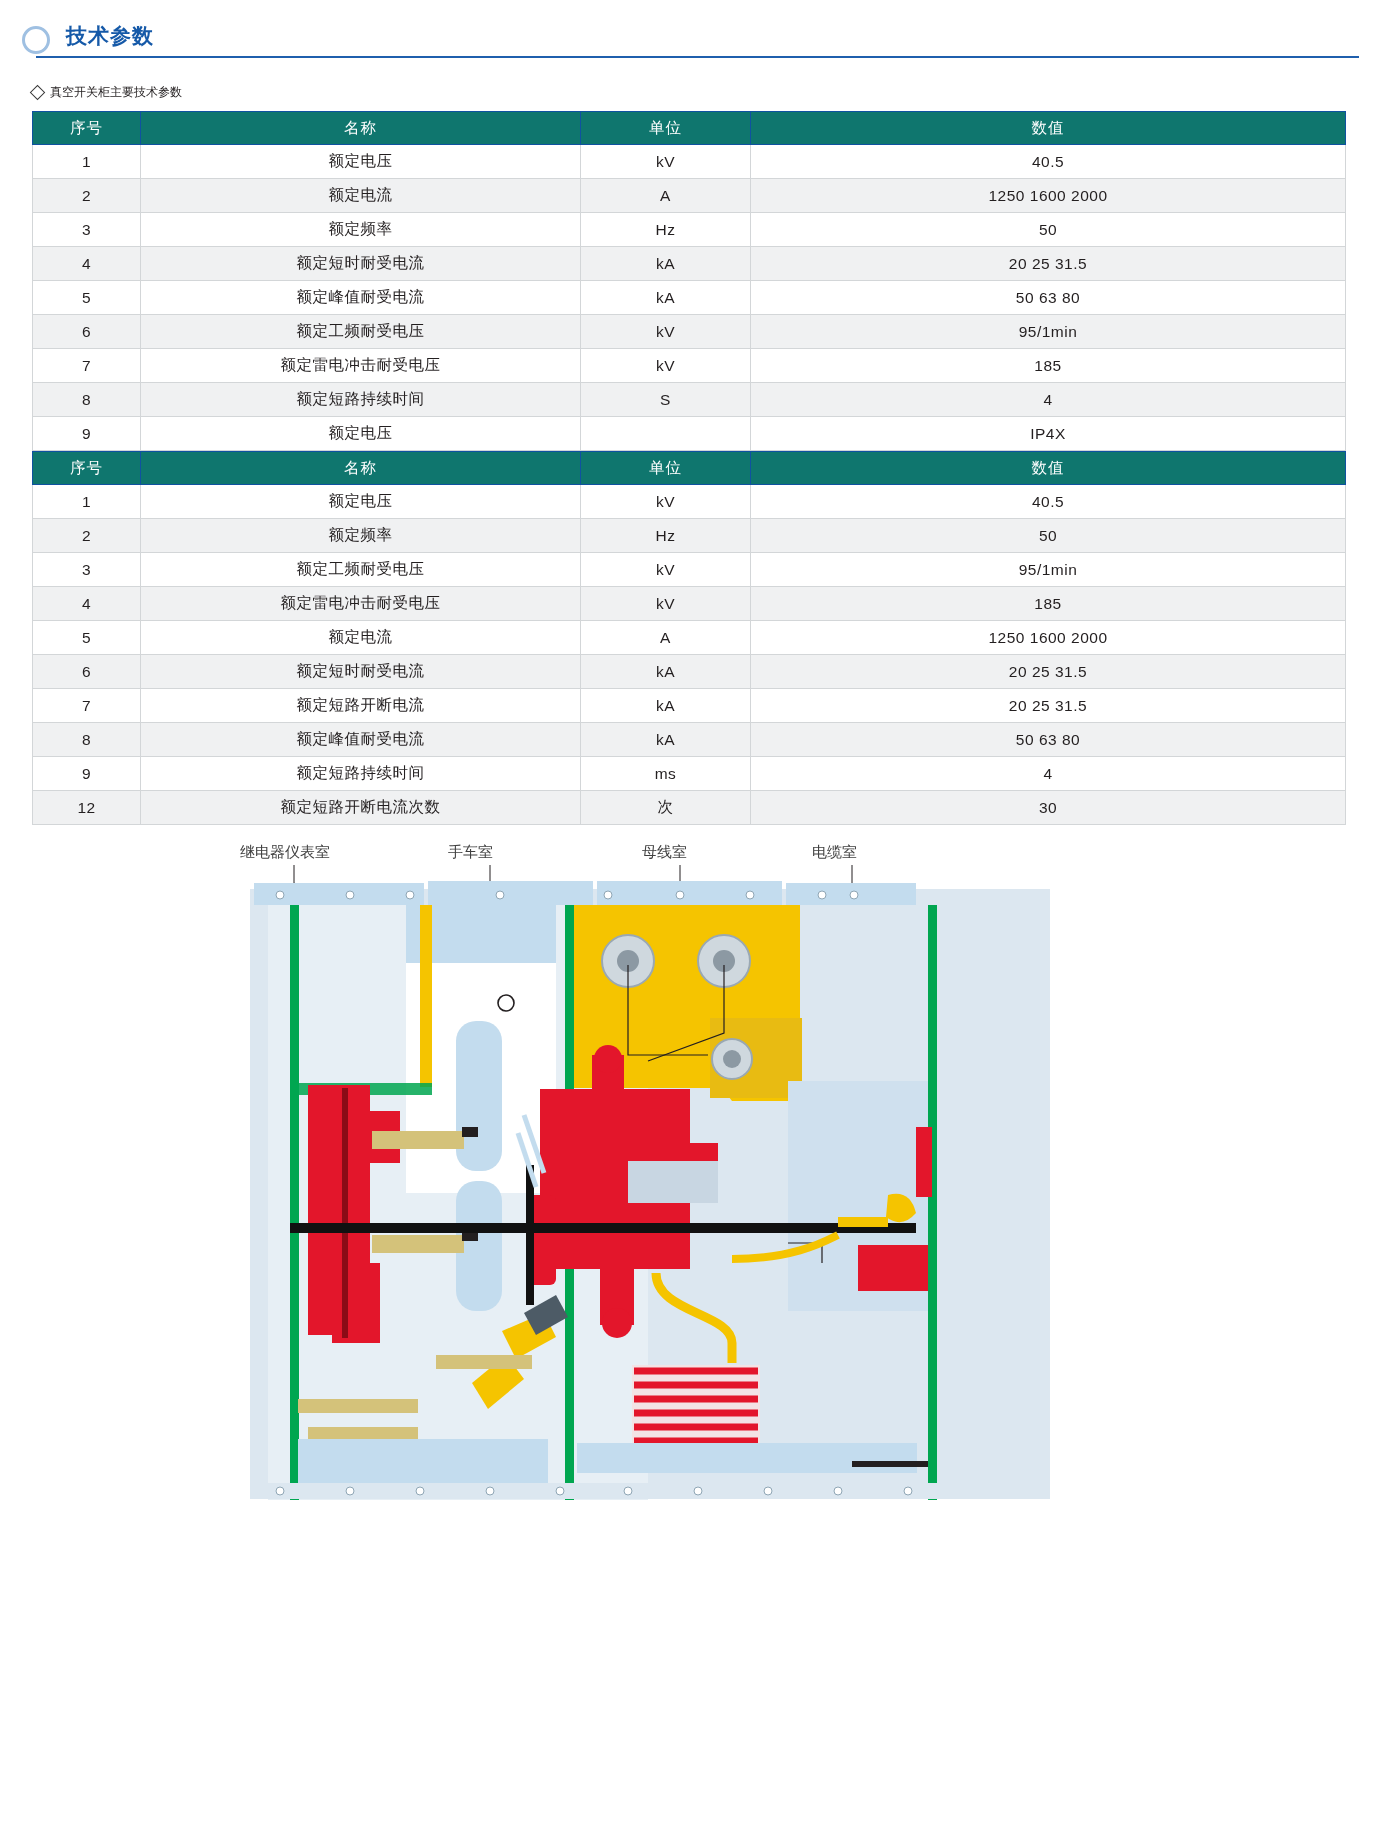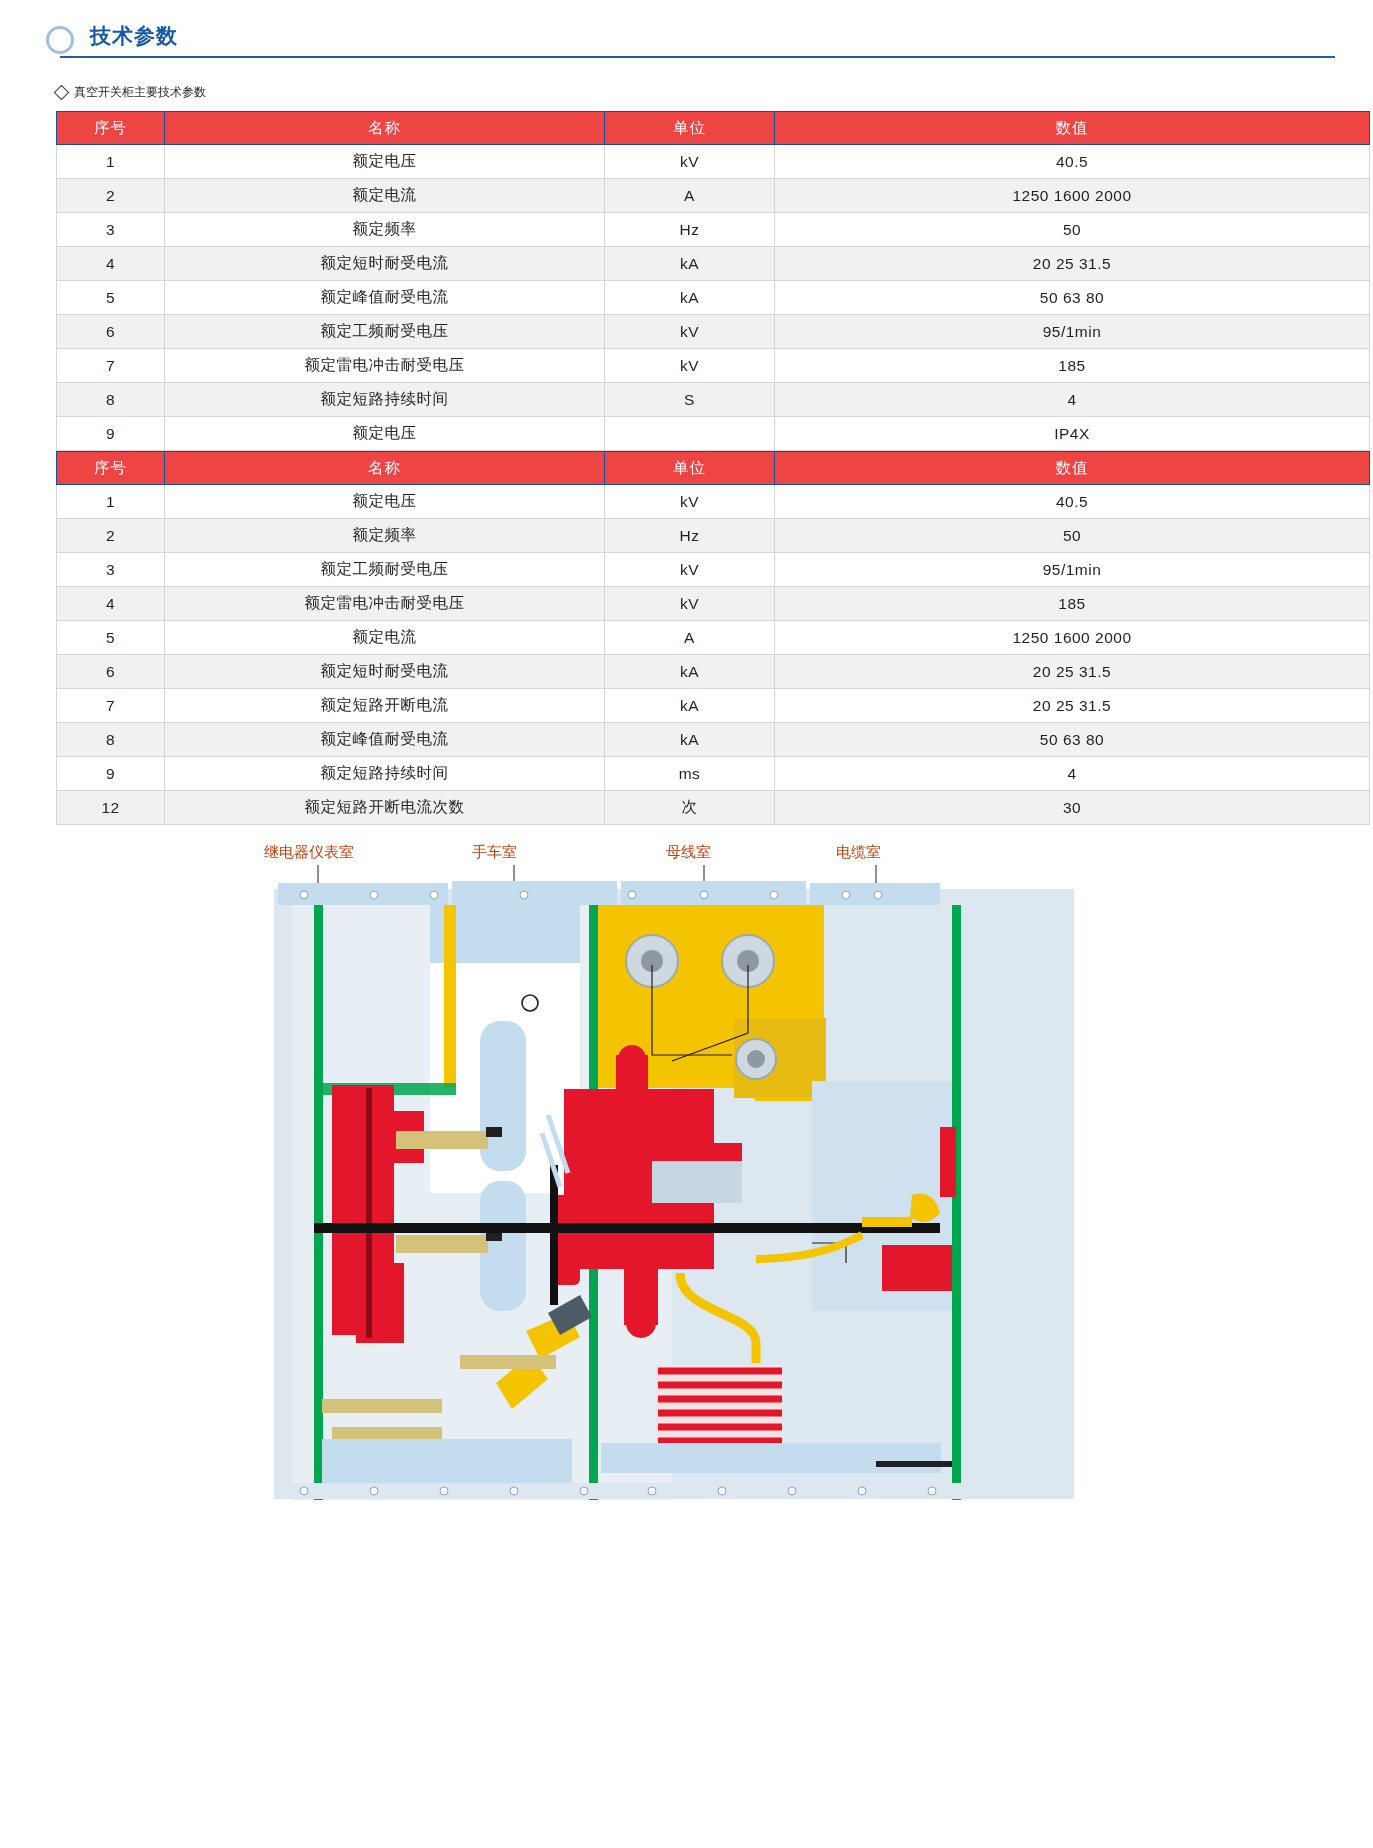--- a/index.html
+++ b/index.html
@@ -13,21 +13,21 @@
     font-family: "Liberation Sans", sans-serif;
     color: #231f20;
     position: relative;
     overflow: hidden;
   }
   .page {
     position: relative;
     width: 1373px;
     height: 1848px;
     box-sizing: border-box;
-    padding: 0 38px;
+    padding: 0 14px;
   }
 
   
   .doc-header {
     position: relative;
     height: 62px;
   }
   .header-rule {
     position: absolute;
     left: 22px;
@@ -90,21 +90,21 @@
     margin-left: 18px;
     table-layout: fixed;
     font-size: 15.5px;
   }
   table.spec col.c0 { width: 108px; }
   table.spec col.c1 { width: 440px; }
   table.spec col.c2 { width: 170px; }
   table.spec col.c3 { width: 595px; }
 
   table.spec thead th {
-    background: #ef4444;
+    background: #0f766e;
     color: #ffffff;
     font-weight: normal;
     font-size: 15.5px;
     height: 30px;
     border: 1px solid #0f52a0;
     text-align: center;
     letter-spacing: 1px;
   }
   table.spec tbody td {
     height: 31px;
@@ -127,21 +127,21 @@
     width: 1313px;
     height: 660px;
     margin-left: 18px;
   }
   .diagram-wrap svg {
     display: block;
   }
   .callout-label {
     position: absolute;
     font-size: 15px;
-    color: #c2410c;
+    color: #404040;
     white-space: nowrap;
   }
 </style>
 </head>
 <body>
 
 <div class="page">
 
   <div class="doc-header">
     <div class="header-ring"></div>

